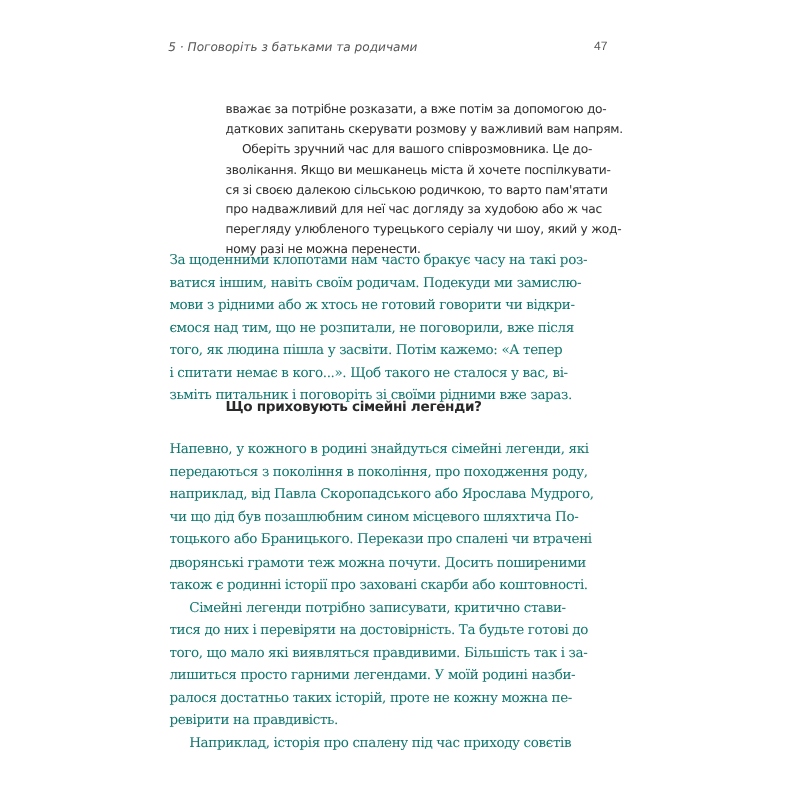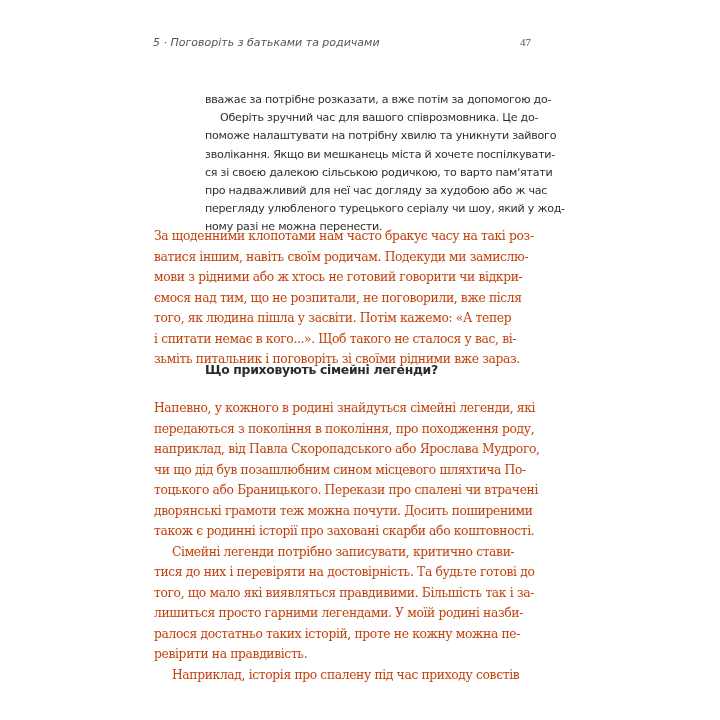--- a/index.html
+++ b/index.html
@@ -7,56 +7,56 @@
       width: 720px; height: 720px; background: #ffffff;
       position: relative; overflow: hidden; color: #2a2a2a;
     }
     .page { position: absolute; left: 0; top: 0; width: 720px; height: 720px; }
     .running-head {
       position: absolute; top: 36px; left: 153px; width: 410px;
       font-family: "DejaVu Sans", sans-serif; font-style: italic;
       font-size: 11px; color: #555;
     }
     .page-number {
-      position: absolute; top: 36px; left: 520px;
-      font-family: Liberation Serif, serif; font-size: 11px; color: #555;
+      position: absolute; top: 36px; left: 540px;
+      font-family: Liberation Sans, sans-serif; font-size: 11px; color: #555;
     }
     .sidebar-block {
       position: absolute; left: 205px; top: 60px; width: 358px;
       font-family: "DejaVu Sans", sans-serif; font-size: 11.1px;
       line-height: 18.2px; color: #2e2e2e; letter-spacing: -0.25px; margin-top: 31px;
     }
     .sidebar-block .line { white-space: nowrap; display: block; }
     .sidebar-block .indent { padding-left: 15px; }
     .main-text {
       position: absolute; left: 154px; width: 410px;
       font-family: "DejaVu Serif", serif; font-size: 12.3px;
-      line-height: 20.5px; color: #c2410c; letter-spacing: -0.35px;
+      line-height: 20.5px; color: #0f766e; letter-spacing: -0.35px;
     }
     .main-text .line { white-space: nowrap; display: block; }
     .main-text .indent { padding-left: 18px; }
     .p1 { top: 226px; }
     .section-heading {
       position: absolute; top: 362px; left: 205px;
       font-family: "DejaVu Sans", sans-serif; font-size: 12.4px;
       font-weight: bold; color: #2a2a2a; letter-spacing: -0.3px;
     }
     .p2 { top: 398px; }
   </style>
 </head>
 <body>
 
 <div class="page">
   <div class="running-head">5 · Поговоріть з батьками та родичами</div>
   <div class="page-number">47</div>
 
   <div class="sidebar-block">
     <span class="line">вважає за потрібне розказати, а вже потім за допомогою до-</span>
+    <span class="line">даткових запитань скерувати розмову у важливий вам напрям.</span>
     <span class="line indent">Оберіть зручний час для вашого співрозмовника. Це до-</span>
-    <span class="line">поможе налаштувати на потрібну хвилю та уникнути зайвого</span>
     <span class="line">зволікання. Якщо ви мешканець міста й хочете поспілкувати-</span>
     <span class="line">ся зі своєю далекою сільською родичкою, то варто пам'ятати</span>
     <span class="line">про надважливий для неї час догляду за худобою або ж час</span>
     <span class="line">перегляду улюбленого турецького серіалу чи шоу, який у жод-</span>
     <span class="line">ному разі не можна перенести.</span>
   </div>
 
   <div class="main-text p1">
     <span class="line">За щоденними клопотами нам часто бракує часу на такі роз-</span>
     <span class="line">ватися іншим, навіть своїм родичам. Подекуди ми замислю-</span>

